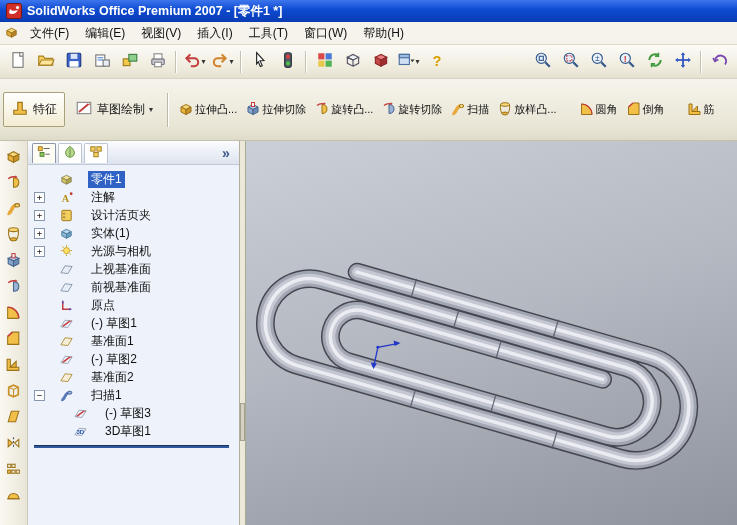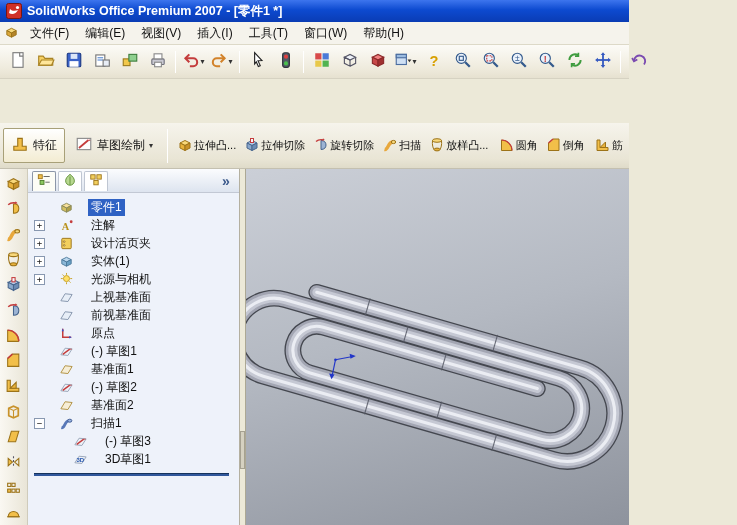--- a/index.html
+++ b/index.html
@@ -1,21 +1,21 @@
 <!DOCTYPE html>
 <html><head>
 <meta charset="utf-8">
 <style>
   html,body{margin:0;padding:0;}
   body{
     width:737px;height:525px;overflow:hidden;position:relative;
     font-family:"Liberation Sans","DejaVu Sans",sans-serif;font-size:12px;
     background:#ece9d8;color:#111;
   }
-  .window{width:629px;height:525px;display:flex;flex-direction:column;}
+  .window{width:737px;height:525px;display:flex;flex-direction:column;}
   
   .titlebar{
     height:22px;flex:0 0 22px;display:flex;align-items:center;gap:5px;padding:0 6px;
     background:linear-gradient(180deg,#3d75ee 0%,#0d4ad0 45%,#0a3cb4 100%);
     color:#fff;font-weight:bold;font-size:12.5px;white-space:nowrap;
   }
   .sw-logo{width:16px;height:16px;display:inline-flex;}
   .sw-logo svg{width:16px;height:16px;}
   
   .menubar{
@@ -32,24 +32,23 @@
     background:linear-gradient(180deg,#fcfbf7 0%,#efebdd 70%,#e6e1d0 100%);
     border-bottom:1px solid #d6d2c2;
   }
   .tb-btn{height:25px;min-width:25px;display:flex;align-items:center;justify-content:center;border-radius:2px;padding:0 1px;}
   .tb-btn svg{width:18px;height:18px;}
   .tb-btn .dd{font-size:8px;color:#333;margin-left:0px;}
   .tb-sep{width:1px;height:22px;background:#c6c2b2;border-right:1px solid #ffffff;margin:0 3px;}
   .tb-gap{flex:1;}
   
   .cmdmgr{
-    height:45px;flex:0 0 45px;display:flex;align-items:center;padding:0 3px;gap:2px;
+    height:45px;flex:0 0 45px;display:flex;align-items:center;padding:8px 3px;gap:2px;
     background:linear-gradient(180deg,#f6f4ec 0%,#e9e5d5 80%,#dfdbc9 100%);
     border-bottom:1px solid #c4c0b0;
-    margin-top:44px;
   }
   .cm-tab{display:flex;align-items:center;gap:4px;padding:6px 7px;border:1px solid transparent;white-space:nowrap;}
   .cm-tab.active{background:linear-gradient(180deg,#ffffff,#f3ecd2);border:1px solid #a8a078;border-radius:2px;}
   .cm-tab svg{width:18px;height:18px;}
   .cm-tab .dd{font-size:8px;color:#333;}
   .cm-sep{width:1px;height:34px;background:#bcb8a8;border-right:1px solid #fff;margin:0 4px;}
   .cm-gap{width:12px;}
   .cm-btn{display:flex;align-items:center;gap:1px;padding:4px 3px;font-size:11px;white-space:nowrap;}
   .cm-btn svg{width:16px;height:16px;flex:0 0 16px;}
   
@@ -310,20 +309,28 @@
         <span><svg viewBox="0 0 16 16" aria-hidden="true">
             <path d="M3 6 L8 3.5 L13 6 L8 8.5 Z" fill="#b8cce8" stroke="#46648c"></path>
             <path d="M3 6 V11 L8 13.5 V8.5 Z" fill="#8aa8cc" stroke="#46648c"></path>
             <path d="M13 6 V11 L8 13.5 V8.5 Z" fill="#6c8cb4" stroke="#46648c"></path>
             <rect x="6.5" y="1.5" width="3" height="4" fill="#f6f8fc" stroke="#c43c3c"></rect>
           </svg></span>
         <span>拉伸切除</span>
       </div>
       <div class="cm-btn">
         <span><svg viewBox="0 0 16 16" aria-hidden="true">
+            <path d="M8 3.5 v9 c3.5 0 5-2 5-4.5 s-1.5-4.5-5-4.5" fill="#f2bf49" stroke="#9c7318"></path>
+            <path d="M3 4.5 a6.5 4 0 0 1 7.5-1.7" fill="none" stroke="#c43c3c" stroke-width="1.3"></path>
+            <path d="M10 1.2 l1.8 1.8 -2.5 .8 z" fill="#c43c3c"></path>
+          </svg></span>
+        <span>旋转凸...</span>
+      </div>
+      <div class="cm-btn">
+        <span><svg viewBox="0 0 16 16" aria-hidden="true">
             <path d="M8 3.5 v9 c3.5 0 5-2 5-4.5 s-1.5-4.5-5-4.5" fill="#9cb4d4" stroke="#46648c"></path>
             <path d="M3 4.5 a6.5 4 0 0 1 7.5-1.7" fill="none" stroke="#c43c3c" stroke-width="1.3"></path>
             <path d="M10 1.2 l1.8 1.8 -2.5 .8 z" fill="#c43c3c"></path>
           </svg></span>
         <span>旋转切除</span>
       </div>
       <div class="cm-btn">
         <span><svg viewBox="0 0 16 16" aria-hidden="true">
             <path d="M2.5 12.5 c4 1 3-7 8-7.5" fill="none" stroke="#e8a83c" stroke-width="3.4"></path>
             <ellipse cx="11.5" cy="5" rx="2.2" ry="1.6" fill="#f8d87a" stroke="#9c7318"></ellipse>

